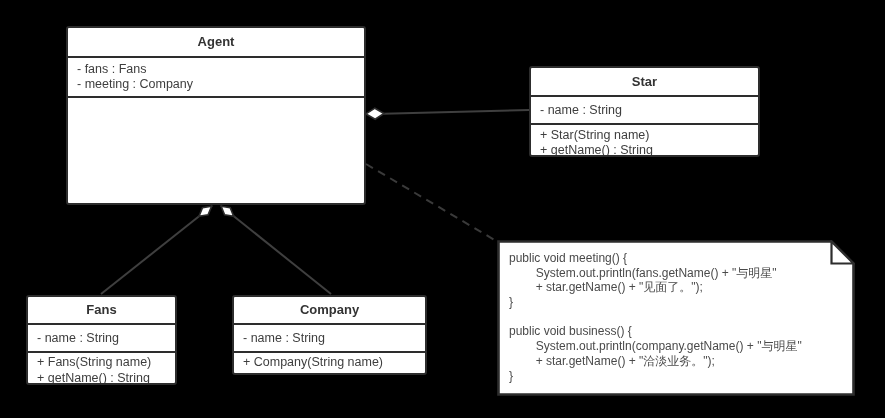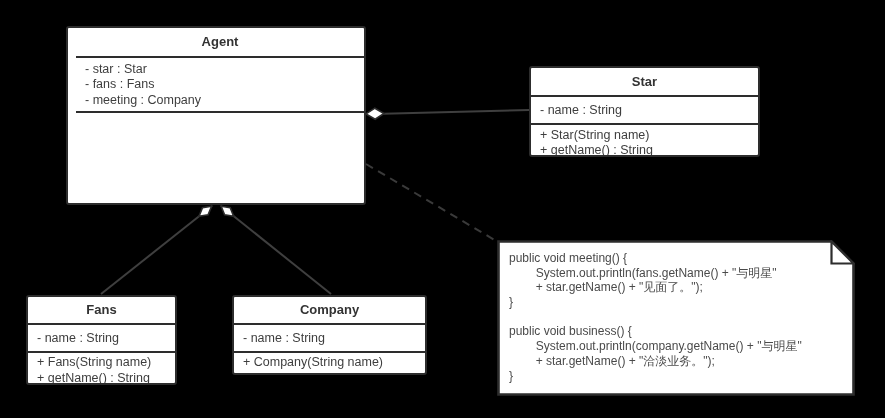--- a/index.html
+++ b/index.html
@@ -12,21 +12,21 @@
     position:absolute; background:#fff; border:2px solid #2d2d2d;
     border-radius:3px; box-sizing:border-box; color:#3e3e3e; overflow:hidden;
   }
   .uml-title {
     font-weight:bold; font-size:13px; text-align:center;
     border-bottom:2px solid #2d2d2d; color:#333;
   }
   .uml-attrs { border-bottom:2px solid #2d2d2d; }
   .uml-line { padding:0 9px; white-space:nowrap; font-size:12.5px; }
 
-  #cls-agent { left:66px; top:26px; width:300px; height:179px;padding-left:8px; }
+  #cls-agent { left:66px; top:26px; width:300px; height:179px; }
   #cls-agent .uml-title { height:28px; line-height:28px; }
   #cls-agent .uml-attrs { padding:4px 0 3px; }
   #cls-agent .uml-attrs .uml-line { line-height:15.3px; }
   #cls-agent .uml-methods { padding:6px 0; }
   #cls-agent .uml-methods .uml-line { line-height:16.3px; }
 
   #cls-star { left:529px; top:66px; width:231px; height:91px; }
   #cls-star .uml-title { height:27px; line-height:27px; }
   #cls-star .uml-attrs { padding:5px 0; }
   #cls-star .uml-attrs .uml-line { line-height:16px; }
@@ -57,21 +57,20 @@
   .diamond { fill:#fff; stroke:#2d2d2d; stroke-width:1.6; }
 </style>
 </head>
 <body>
 
 <div id="diagram">
 
   <div class="uml-class" id="cls-agent">
     <div class="uml-title">Agent</div>
     <div class="uml-attrs">
-      <div class="uml-line">- star : Star</div>
       <div class="uml-line">- fans : Fans</div>
       <div class="uml-line">- meeting : Company</div>
     </div>
   </div>
 
   <div class="uml-class" id="cls-star">
     <div class="uml-title">Star</div>
     <div class="uml-attrs">
       <div class="uml-line">- name : String</div>
     </div>

